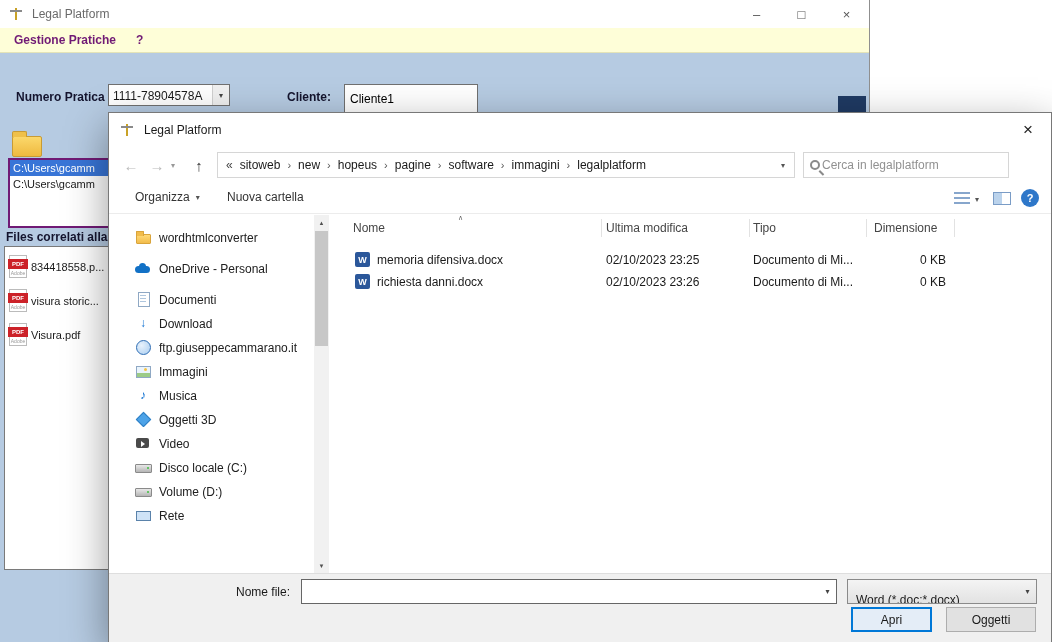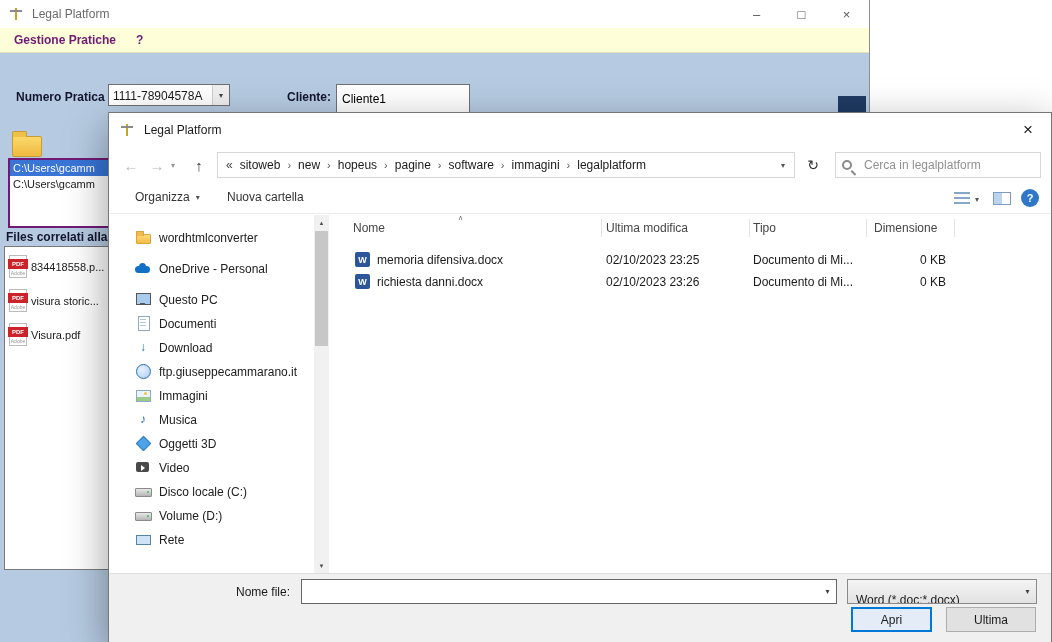--- a/index.html
+++ b/index.html
@@ -13,21 +13,21 @@
   .bgw-ctl{width:45px;height:28px;display:flex;align-items:center;justify-content:center;color:#555;font-size:13px}
   .app-icon{position:relative;width:16px;height:16px;display:inline-block;flex:none}
   .app-icon::before{content:"";position:absolute;left:7px;top:2px;width:2px;height:12px;background:#C9A227}
   .app-icon::after{content:"";position:absolute;left:2px;top:4px;width:12px;height:2px;background:#8a8a8a}
   .bgw-menu{position:absolute;left:0;top:28px;width:100%;height:25px;background:#FEFED8;display:flex;align-items:center;gap:20px;padding-left:14px;font-weight:bold;color:#701a75;border-bottom:1px solid #e4e4b8}
   .np-label{position:absolute;left:16px;top:90px;font-weight:bold;color:#14142e}
   .np-combo{position:absolute;left:108px;top:84px;width:122px;height:22px;background:#fff;border:1px solid #707070}
   .np-combo .txt{position:absolute;left:4px;top:4px;white-space:nowrap}
   .combo-arr{position:absolute;right:0;top:0;width:17px;height:100%;display:flex;align-items:center;justify-content:center;font-size:8px;color:#444;background:#F0F0F0;border-left:1px solid #d0d0d0}
   .cl-label{position:absolute;left:287px;top:90px;font-weight:bold;color:#14142e}
-  .cl-input{position:absolute;left:336px;top:84px;width:134px;height:30px;background:#fff;border:1px solid #707070;padding:2px 5px;font-family:"Liberation Sans",sans-serif;font-size:12px}
+  .cl-input{position:absolute;left:344px;top:84px;width:134px;height:30px;background:#fff;border:1px solid #707070;padding:2px 5px;font-family:"Liberation Sans",sans-serif;font-size:12px}
   .dark-btn{position:absolute;left:838px;top:96px;width:28px;height:20px;background:#1F3A63}
   .folder-big{position:absolute;left:12px;top:136px;width:30px;height:21px;background:linear-gradient(#FBD86B,#EFB93F);border:1px solid #C89B34;border-radius:2px}
   .folder-big::before{content:"";position:absolute;left:-1px;top:-6px;width:13px;height:5px;background:#EFC04A;border:1px solid #C89B34;border-bottom:none;border-radius:2px 2px 0 0}
   .pathbox{position:absolute;left:8px;top:158px;width:112px;height:70px;background:#fff;border:2px solid #701a75;overflow:hidden;font-size:11px}
   .pathrow{height:16px;line-height:16px;padding:0 3px;white-space:nowrap}
   .pathrow.sel{background:#3875D7;color:#fff}
   .files-label{position:absolute;left:6px;top:230px;font-weight:bold;color:#14142e;white-space:nowrap}
   .filespanel{position:absolute;left:4px;top:246px;width:116px;height:324px;background:#fff;border:1px solid #7a7a7a;padding:8px 4px;overflow:hidden}
   .pdf-item{display:flex;align-items:center;gap:4px;margin-bottom:11px;font-size:11px;white-space:nowrap}
   .pdf-icon{width:18px;height:23px;background:#fff;border:1px solid #bbb;position:relative;flex:none}
@@ -43,21 +43,21 @@
   .nav-btn{position:absolute;top:4px;width:24px;height:24px;display:flex;align-items:center;justify-content:center;font-size:15px}
   .nb-back{left:10px;color:#b9b9b9}
   .nb-fwd{left:36px;color:#b9b9b9}
   .nb-chev{left:56px;width:16px;font-size:8px;color:#999}
   .nb-up{left:78px;color:#3a3a3a}
   .addr{position:absolute;left:108px;top:3px;width:578px;height:26px;border:1px solid #d6d6d6;background:#fff;display:flex;align-items:center;padding:0 26px 0 8px;gap:7px;white-space:nowrap;overflow:hidden}
   .addr .ovf{color:#444}
   .crumb-sep{color:#555;font-size:11px}
   .addr-chev{position:absolute;right:0;top:0;width:22px;height:100%;display:flex;align-items:center;justify-content:center;font-size:8px;color:#555}
   .refresh{position:absolute;left:692px;top:4px;width:24px;height:24px;display:flex;align-items:center;justify-content:center;font-size:14px;color:#333}
-  .search{position:absolute;left:726px;top:3px;width:206px;height:26px;border:1px solid #d6d6d6;background:#fff;display:flex;align-items:center;padding:0 6px;gap:12px}
+  .search{position:absolute;left:694px;top:3px;width:206px;height:26px;border:1px solid #d6d6d6;background:#fff;display:flex;align-items:center;padding:0 6px;gap:2px}
   .mag{width:10px;height:10px;border:2px solid #8a8a8a;border-radius:50%;position:relative;flex:none}
   .mag::after{content:"";position:absolute;left:8px;top:8px;width:6px;height:2px;background:#8a8a8a;transform:rotate(45deg);transform-origin:0 0}
   .search input{border:none;outline:none;width:100%;font-family:"Liberation Sans",sans-serif;font-size:12px;color:#333;background:transparent}
   .search input::placeholder{color:#919191;opacity:1}
 
   .tools{position:absolute;left:0;top:68px;width:100%;height:33px;border-bottom:1px solid #ECECEC}
   .organizza{position:absolute;left:26px;top:9px;display:flex;gap:6px;align-items:center;color:#333}
   .tool-chev{font-size:8px;color:#555}
   .newfolder{position:absolute;left:118px;top:9px;color:#333}
   .view-list-icon{position:absolute;left:845px;top:11px;width:16px;height:13px;background:repeating-linear-gradient(to bottom,#87A6CC 0 2px,transparent 2px 5px)}
@@ -230,24 +230,20 @@
     <div class="side">
       <div class="sitem mb">
         <span class="ic ic-folder"></span>
         <span>wordhtmlconverter</span>
       </div>
       <div class="sitem mb">
         <span class="ic ic-onedrive"></span>
         <span>OneDrive - Personal</span>
       </div>
       <div class="sitem">
-        <span class="ic ic-monitor"></span>
-        <span>Questo PC</span>
-      </div>
-      <div class="sitem">
         <span class="ic ic-docs"></span>
         <span>Documenti</span>
       </div>
       <div class="sitem">
         <span class="ic ic-glyph-blue">↓</span>
         <span>Download</span>
       </div>
       <div class="sitem">
         <span class="ic ic-ftp"></span>
         <span>ftp.giuseppecammarano.it</span>
@@ -321,17 +317,17 @@
       <span class="fn-label">Nome file:</span>
       <div class="fn-combo">
         <input type="text" value="" style="">
         <span class="combo-arr" style="background:transparent;border-left:none">▾</span>
       </div>
       <div class="ft-combo">
         <span>Word (*.doc;*.docx)</span>
         <span class="combo-arr" style="background:transparent;border-left:none">▾</span>
       </div>
       <div class="btn btn-apri">Apri</div>
-      <div class="btn btn-ann">Ultima</div>
+      <div class="btn btn-ann">Oggetti</div>
     </div>
   </div>
 
 </div>
 
 </body></html>

